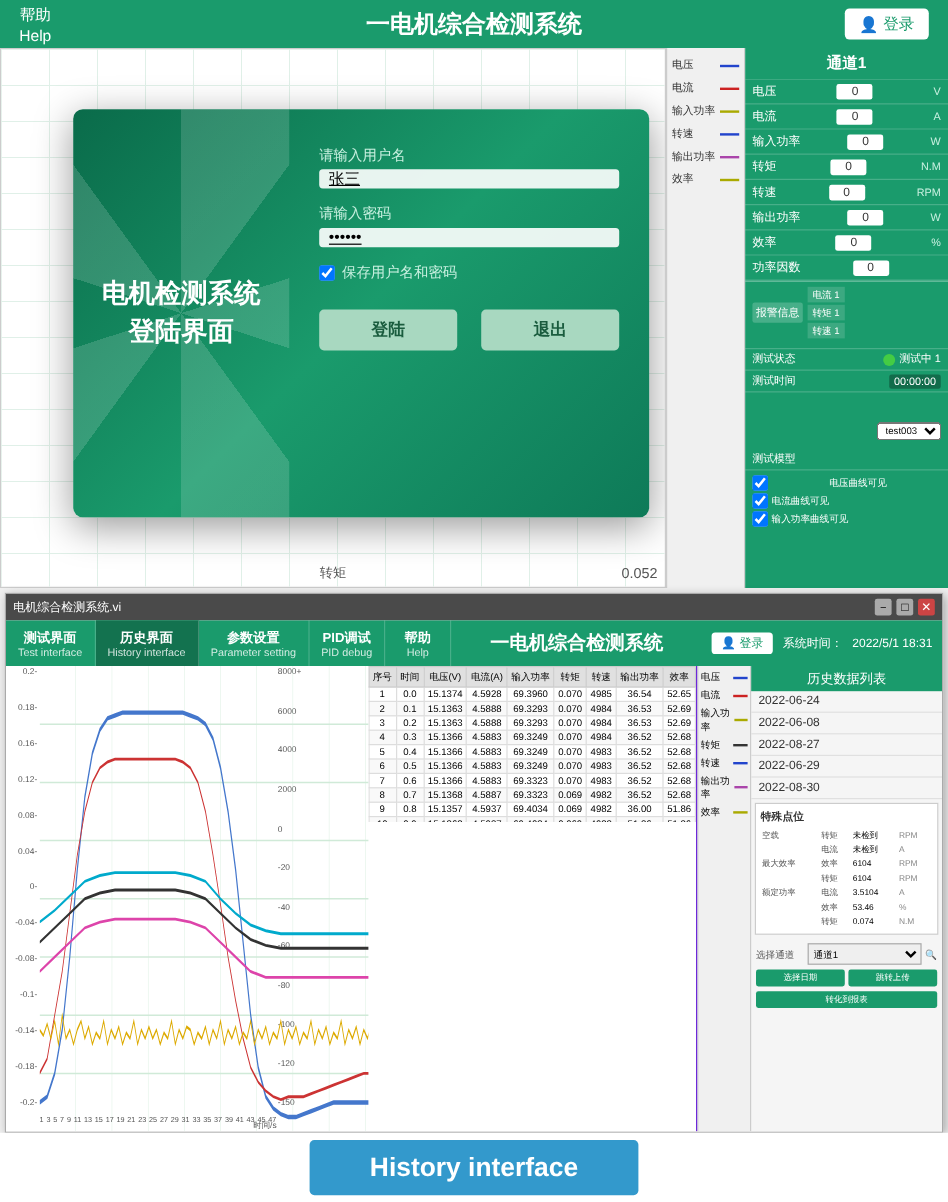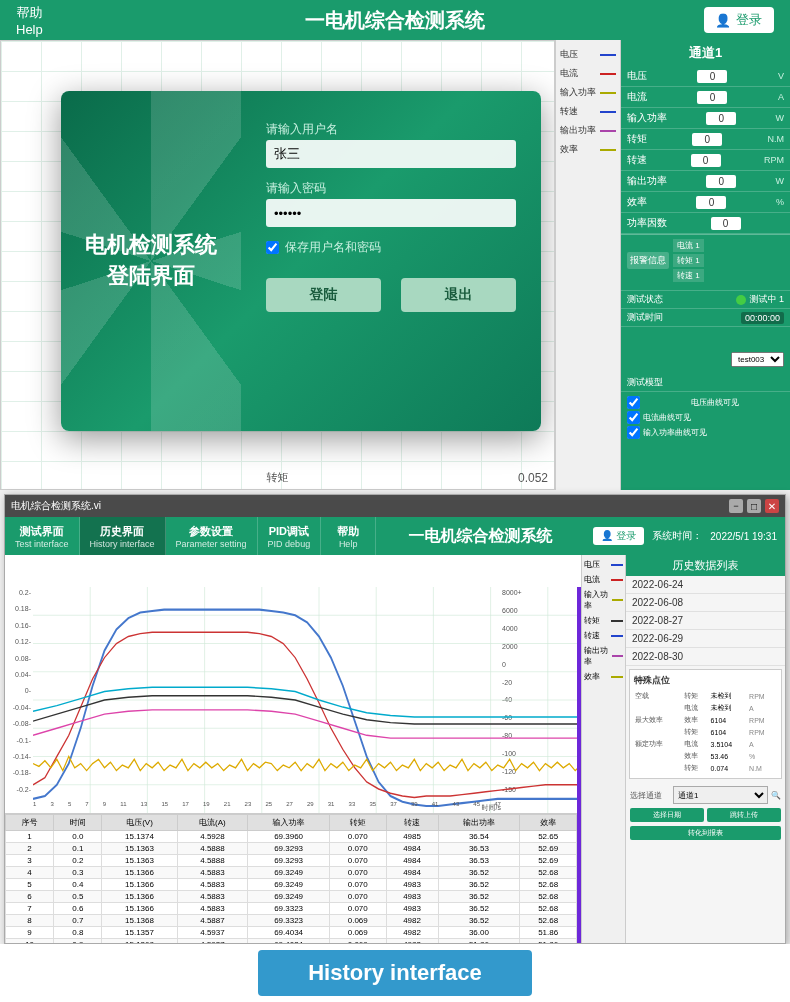--- a/index.html
+++ b/index.html
@@ -134,26 +134,27 @@
     }
 
     .login-label {
       color: #c8f0e0;
       font-size: 12px;
       margin-bottom: 2px;
     }
 
     .login-input {
       width: 100%;
-      height: 28px;
+      height: 16px;
       border: none;
       border-radius: 3px;
       padding: 0 8px;
       font-size: 13px;
       background: rgba(255,255,255,0.9);
+      text-decoration: underline;
     }
 
     .login-checkbox-row {
       display: flex;
       align-items: center;
       gap: 6px;
       color: #c8f0e0;
       font-size: 12px;
     }
 
@@ -382,26 +383,25 @@
     .app-content {
       flex: 1;
       display: flex;
       overflow: hidden;
     }
 
     
     .chart-area-bottom {
       flex: 1;
       background: white;
-      border-right: 4px solid #6d28d9;
-      display: flex;
-      flex-direction: column;
+      border-right: 1px solid #6d28d9;
+      display: flex;
+      flex-direction: row;
       position: relative;
       overflow: hidden;
-      margin-top: 32px;
     }
 
     .chart-canvas {
       flex: 1;
       position: relative;
       overflow: hidden;
     }
 
     .chart-svg {
       position: absolute;
@@ -697,21 +697,21 @@
         <span class="app-tab-cn">帮助</span>
         <span class="app-tab-en">Help</span>
       </div>
       <div class="app-title-center">一电机综合检测系统</div>
       <div class="app-header-right">
         <button class="app-login-btn">
           <span>👤</span>
           <span>登录</span>
         </button>
         <span>系统时间：</span>
-        <span>2022/5/1 19:31</span>
+        <span>2022/5/1 18:31</span>
       </div>
     </div>
 
     <div class="app-content">
 
       <div class="chart-area-bottom">
 
         <div class="chart-canvas">
 
           <div style="position:absolute; left:0; top:0; bottom:18px; width:28px; display:flex; flex-direction:column; justify-content:space-between; padding:2px 2px;">

